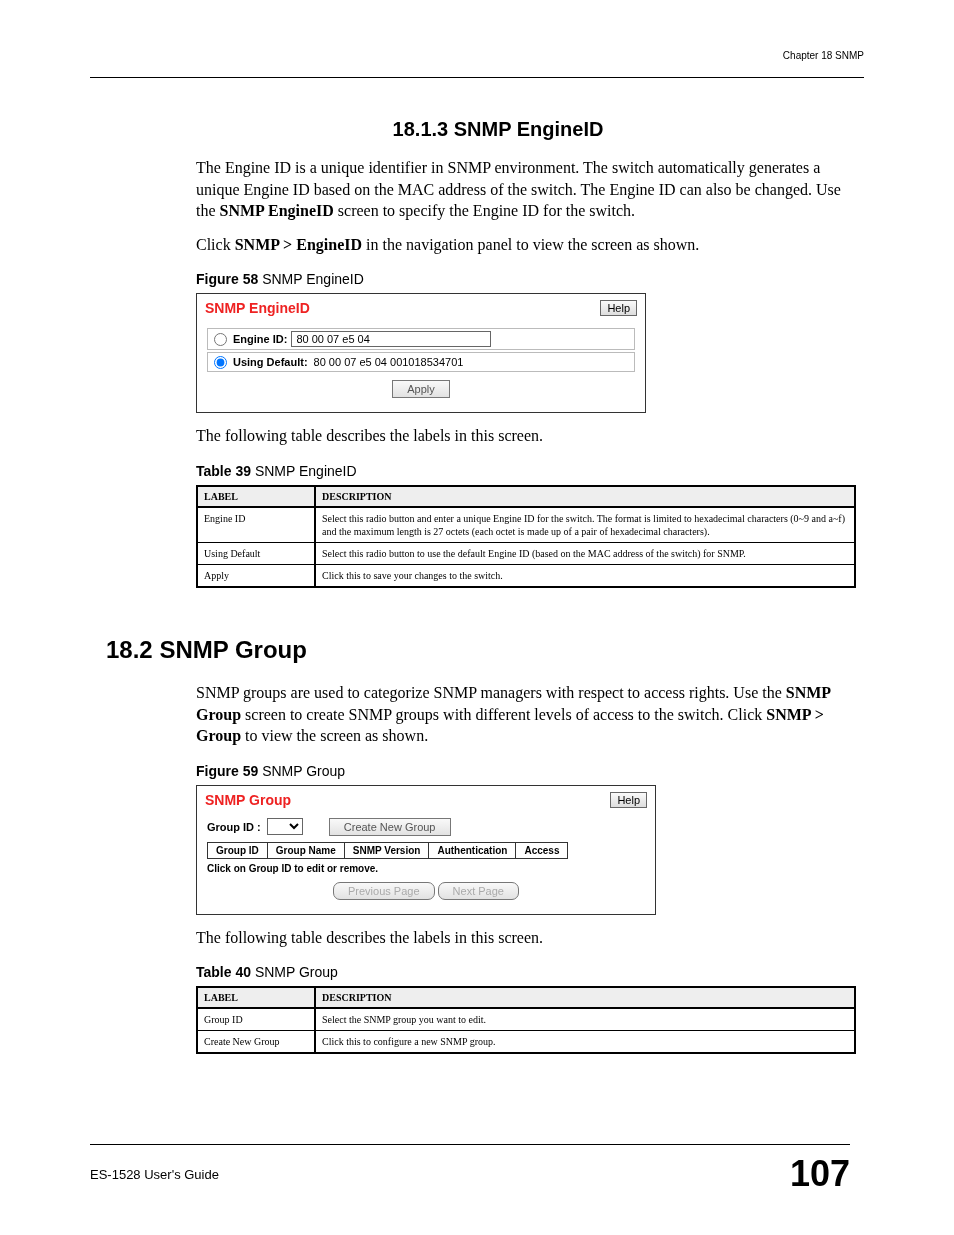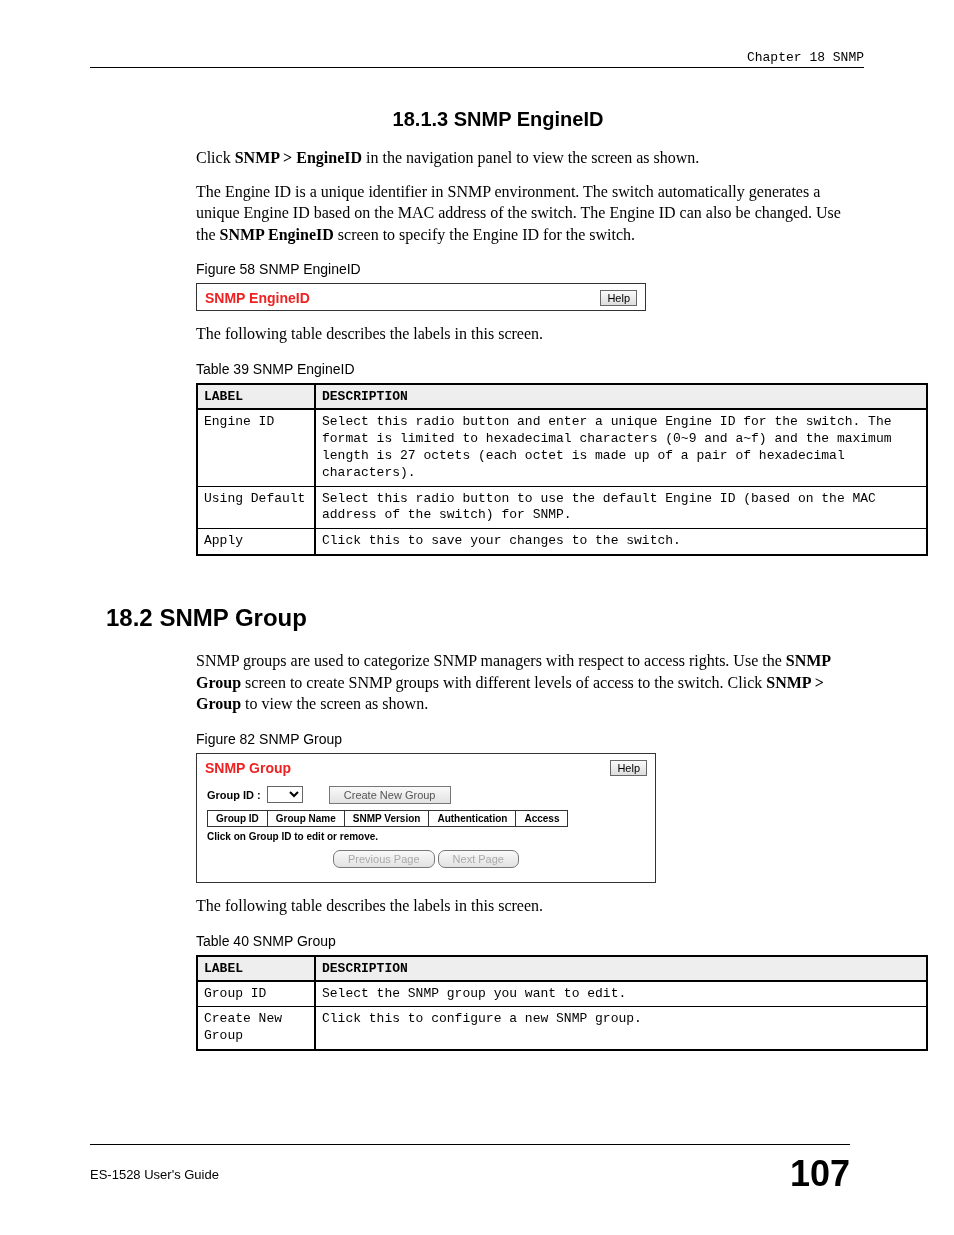--- a/index.html
+++ b/index.html
@@ -10,23 +10,23 @@
     color: #000;
   }
   .page {
     width: 954px;
     height: 1235px;
     padding: 50px 90px 40px 90px;
     position: relative;
   }
   .header-right {
     text-align: right;
-    font-family: Liberation Mono, monospace;
-    font-size: 13px;
-    padding-bottom: 2px;
+    font-family: Liberation Sans, sans-serif;
+    font-size: 10px;
+    padding-bottom: 16px;
     border-bottom: 1.5px solid #000;
     margin-bottom: 40px;
   }
   .h-section {
     font-family: Arial, Helvetica, sans-serif;
     font-weight: bold;
     font-size: 20px;
     margin: 0 0 16px 42px;
     text-align: center;
   }
@@ -40,21 +40,21 @@
     margin: 0 0 12px 106px;
     font-size: 16px;
     line-height: 1.35;
   }
   .bold { font-weight: bold; }
   .fig-caption, .tbl-caption {
     font-family: Arial, Helvetica, sans-serif;
     font-size: 14px;
     margin: 16px 0 6px 106px;
   }
-  .fig-caption .cap-head, .tbl-caption .cap-head { font-weight: normal; }
+  .fig-caption .cap-head, .tbl-caption .cap-head { font-weight: bold; }
   
   .ss-frame {
     margin-left: 106px;
     border: 1.5px solid #333;
     background: #fff;
     font-family: Arial, Helvetica, sans-serif;
   }
   .ss1 { width: 450px; }
   .ss2 { width: 460px; }
   .ss-topbar {
@@ -125,23 +125,23 @@
     font-weight: bold;
     text-align: center;
     font-size: 10px;
   }
   .ss-hint { font-weight: bold; font-size: 10px; margin: 4px 0 8px 0; }
   .ss-pager { text-align: center; }
   
   .doc-table {
     margin-left: 106px;
     border-collapse: collapse;
-    font-family: Liberation Mono, monospace;
-    font-size: 13px;
-    width: 732px;
+    font-family: Liberation Serif, serif;
+    font-size: 10px;
+    width: 660px;
     table-layout: fixed;
   }
   .doc-table col.c1 { width: 118px; }
   .doc-table th {
     border: 2.5px solid #000;
     background: #eee;
     text-align: left;
     padding: 4px 6px;
     font-weight: bold;
     font-variant: small-caps;
@@ -183,34 +183,49 @@
 </head>
 <body>
 
 <div class="page">
 
   <div class="header-right">Chapter 18 SNMP</div>
 
   <div class="h-section">18.1.3  SNMP EngineID</div>
 
   <p class="body-text">
-    <span>Click </span><span class="bold">SNMP &gt; EngineID</span><span> in the navigation panel to view the screen as shown.</span>
+    <span>The Engine ID is a unique identifier in SNMP environment. The switch automatically generates a unique Engine ID based on the MAC address of the switch. The Engine ID can also be changed. Use the </span><span class="bold">SNMP EngineID</span><span> screen to specify the Engine ID for the switch.</span>
   </p>
   <p class="body-text">
-    <span>The Engine ID is a unique identifier in SNMP environment. The switch automatically generates a unique Engine ID based on the MAC address of the switch. The Engine ID can also be changed. Use the </span><span class="bold">SNMP EngineID</span><span> screen to specify the Engine ID for the switch.</span>
+    <span>Click </span><span class="bold">SNMP &gt; EngineID</span><span> in the navigation panel to view the screen as shown.</span>
   </p>
 
   <div class="fig-caption">
     <span class="cap-head">Figure 58</span><span>   SNMP EngineID</span>
   </div>
 
   <div class="ss-frame ss1">
     <div class="ss-topbar">
       <span class="ss-title">SNMP EngineID</span>
       <span class="ss-help">Help</span>
+    </div>
+    <div class="ss-body">
+      <div class="ss-row">
+        <input type="radio" style="">
+        <span class="lbl">Engine ID:</span>
+        <span class="field">80 00 07 e5 04</span>
+      </div>
+      <div class="ss-row">
+        <input type="radio" checked="" style="">
+        <span class="lbl">Using Default:</span>
+        <span class="static">80 00 07 e5 04 001018534701</span>
+      </div>
+      <div class="ss-apply-row">
+        <span class="ss-btn">Apply</span>
+      </div>
     </div>
   </div>
 
   <p class="body-text" style="margin-top:12px;">The following table describes the labels in this screen.</p>
 
   <div class="tbl-caption">
     <span class="cap-head">Table 39</span><span>   SNMP EngineID</span>
   </div>
 
   <table class="doc-table">
@@ -240,21 +255,21 @@
     </tbody>
   </table>
 
   <div class="h-chapter">18.2  SNMP Group</div>
 
   <p class="body-text">
     <span>SNMP groups are used to categorize SNMP managers with respect to access rights. Use the </span><span class="bold">SNMP Group</span><span> screen to create SNMP groups with different levels of access to the switch. Click </span><span class="bold">SNMP &gt; Group</span><span> to view the screen as shown.</span>
   </p>
 
   <div class="fig-caption">
-    <span class="cap-head">Figure 82</span><span>   SNMP Group</span>
+    <span class="cap-head">Figure 59</span><span>   SNMP Group</span>
   </div>
 
   <div class="ss-frame ss2">
     <div class="ss-topbar">
       <span class="ss-title">SNMP Group</span>
       <span class="ss-help">Help</span>
     </div>
     <div class="ss-body">
       <div class="row-line">
         <span class="lbl2">Group ID :</span>

